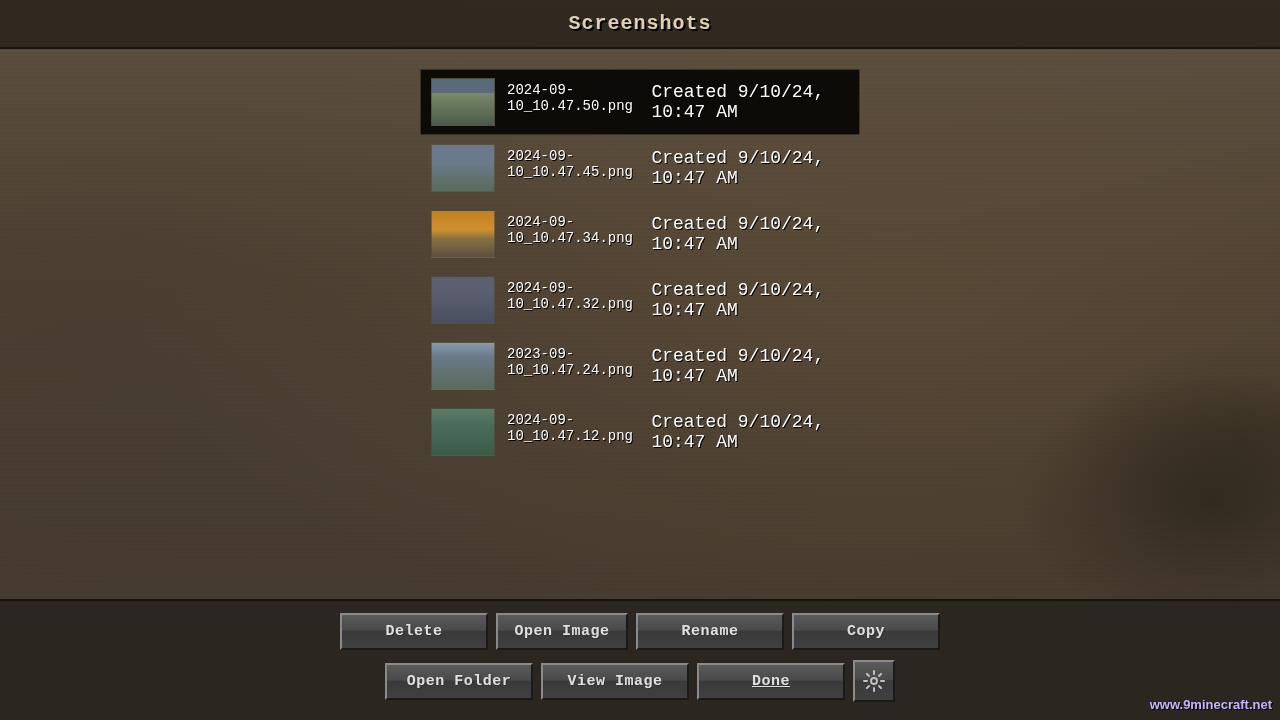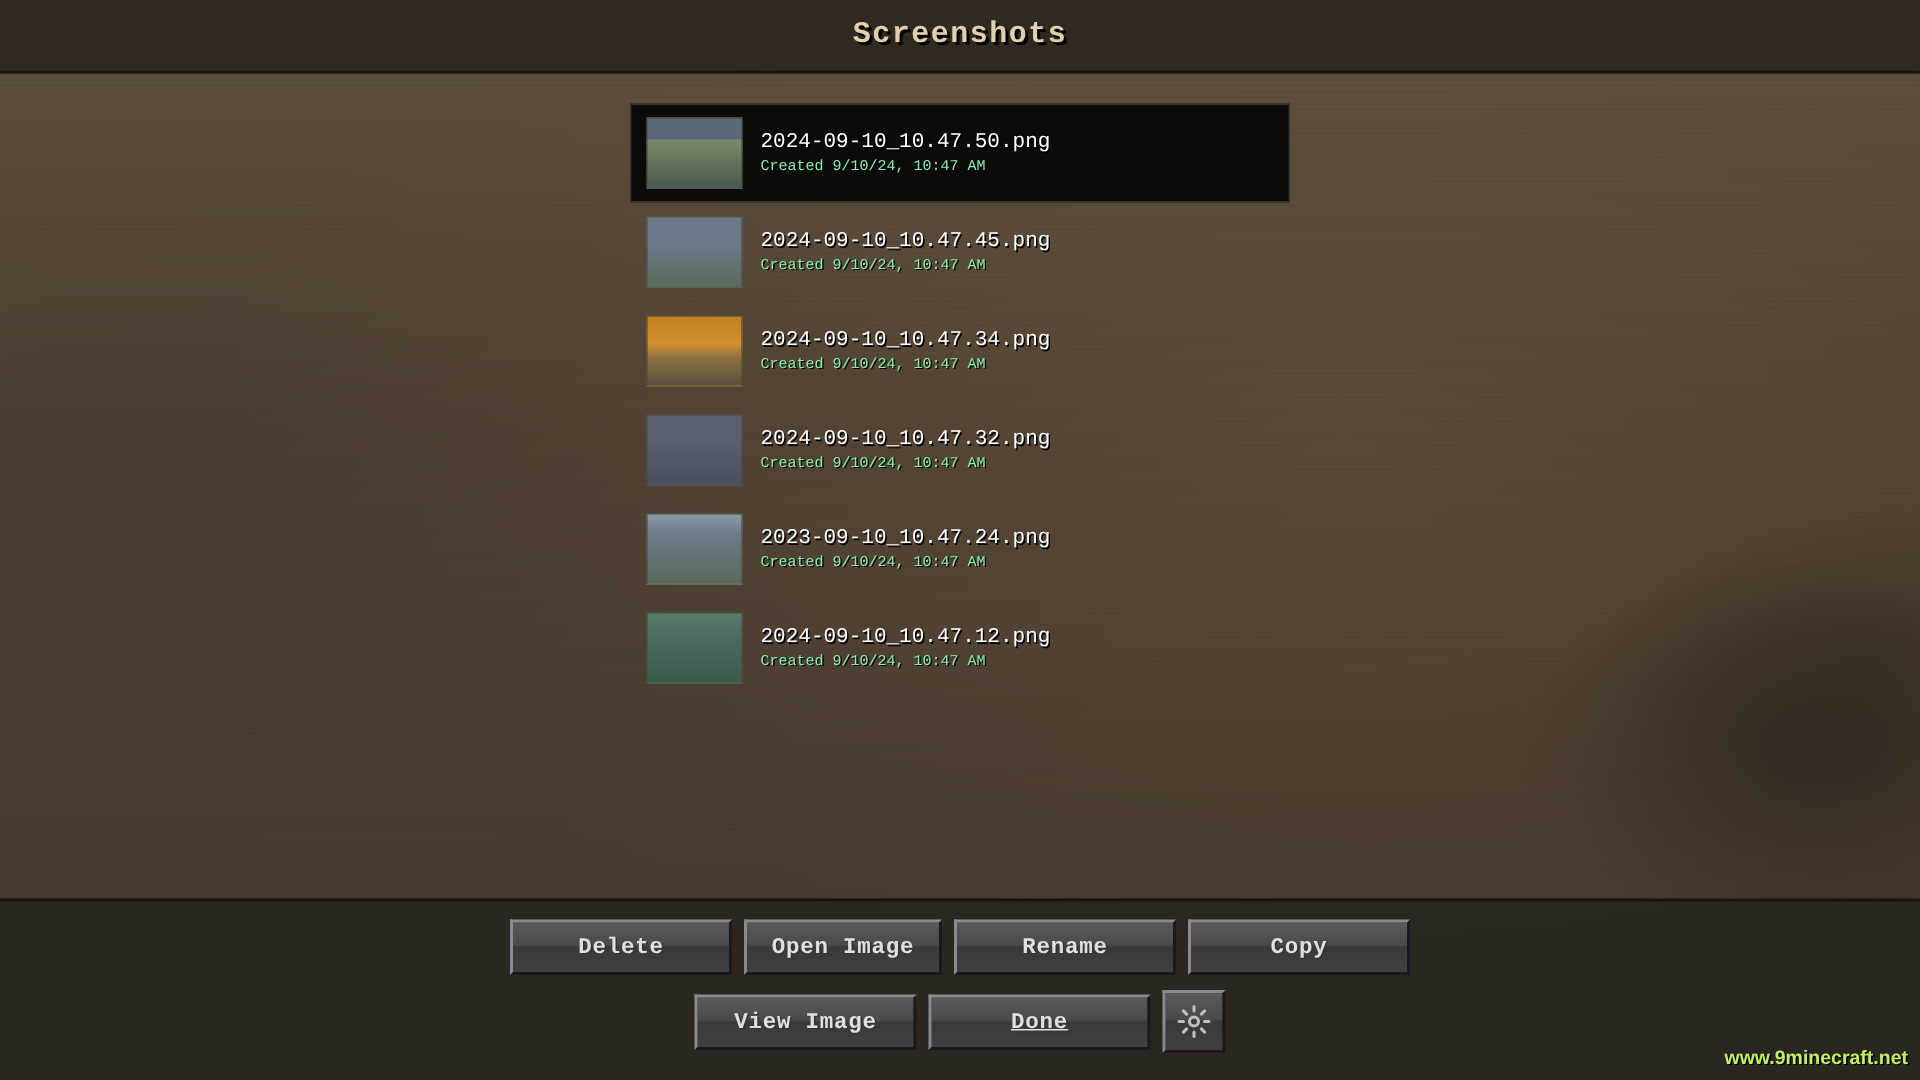--- a/index.html
+++ b/index.html
@@ -138,34 +138,34 @@
     }
     .thumb-5 {
       background: linear-gradient(180deg, #8a9aaa 0%, #6a7a8a 30%, #5a6a5a 100%);
     }
     .thumb-6 {
       background: linear-gradient(180deg, #5a7a6a 0%, #4a6a5a 40%, #3a5a4a 100%);
     }
 
     .screenshot-info {
       display: flex;
-      flex-direction: column;
+      flex-direction: row;
       gap: 3px;
     }
 
     .screenshot-name {
       color: #ffffff;
       font-size: 14px;
       font-family: 'Courier New', monospace;
       text-shadow: 1px 1px 0px #000;
     }
 
     .screenshot-date {
-      color: #86efac;
-      font-size: 10px;
+      color: #ffffff;
+      font-size: 18px;
       font-family: 'Courier New', monospace;
       text-shadow: 1px 1px 0px #000;
     }
 
     
     .bottom-bar {
       width: 100%;
       background: rgba(40,35,30,0.85);
       padding: 12px 0 18px 0;
       display: flex;
@@ -223,21 +223,21 @@
       justify-content: center;
       color: #c0c0c0;
       font-size: 18px;
     }
 
     
     .watermark {
       position: absolute;
       bottom: 8px;
       right: 8px;
-      color: #bef264;
+      color: #c4b5fd;
       font-family: Arial, sans-serif;
       font-size: 13px;
       font-weight: bold;
       text-shadow: 1px 1px 0px #000;
       z-index: 100;
     }
 
     .second-row {
       display: flex;
       align-items: center;
@@ -306,20 +306,21 @@
   </div>
 
   <div class="bottom-bar">
     <div class="button-row">
       <button class="mc-button btn-delete">Delete</button>
       <button class="mc-button btn-open-image">Open Image</button>
       <button class="mc-button btn-rename">Rename</button>
       <button class="mc-button btn-copy">Copy</button>
     </div>
     <div class="second-row button-row">
+      <button class="mc-button btn-open-folder">Open Folder</button>
       <button class="mc-button btn-view-image">View Image</button>
       <button class="mc-button btn-done">Done</button>
       <div class="icon-button">
         <svg width="24" height="24" viewBox="0 0 24 24" fill="none">
           <circle cx="12" cy="12" r="3" stroke="#c0c0c0" stroke-width="2" fill="none"></circle>
           <path d="M12 2v3M12 19v3M2 12h3M19 12h3M4.93 4.93l2.12 2.12M16.95 16.95l2.12 2.12M4.93 19.07l2.12-2.12M16.95 7.05l2.12-2.12" stroke="#c0c0c0" stroke-width="2" stroke-linecap="round"></path>
         </svg>
       </div>
     </div>
   </div>

